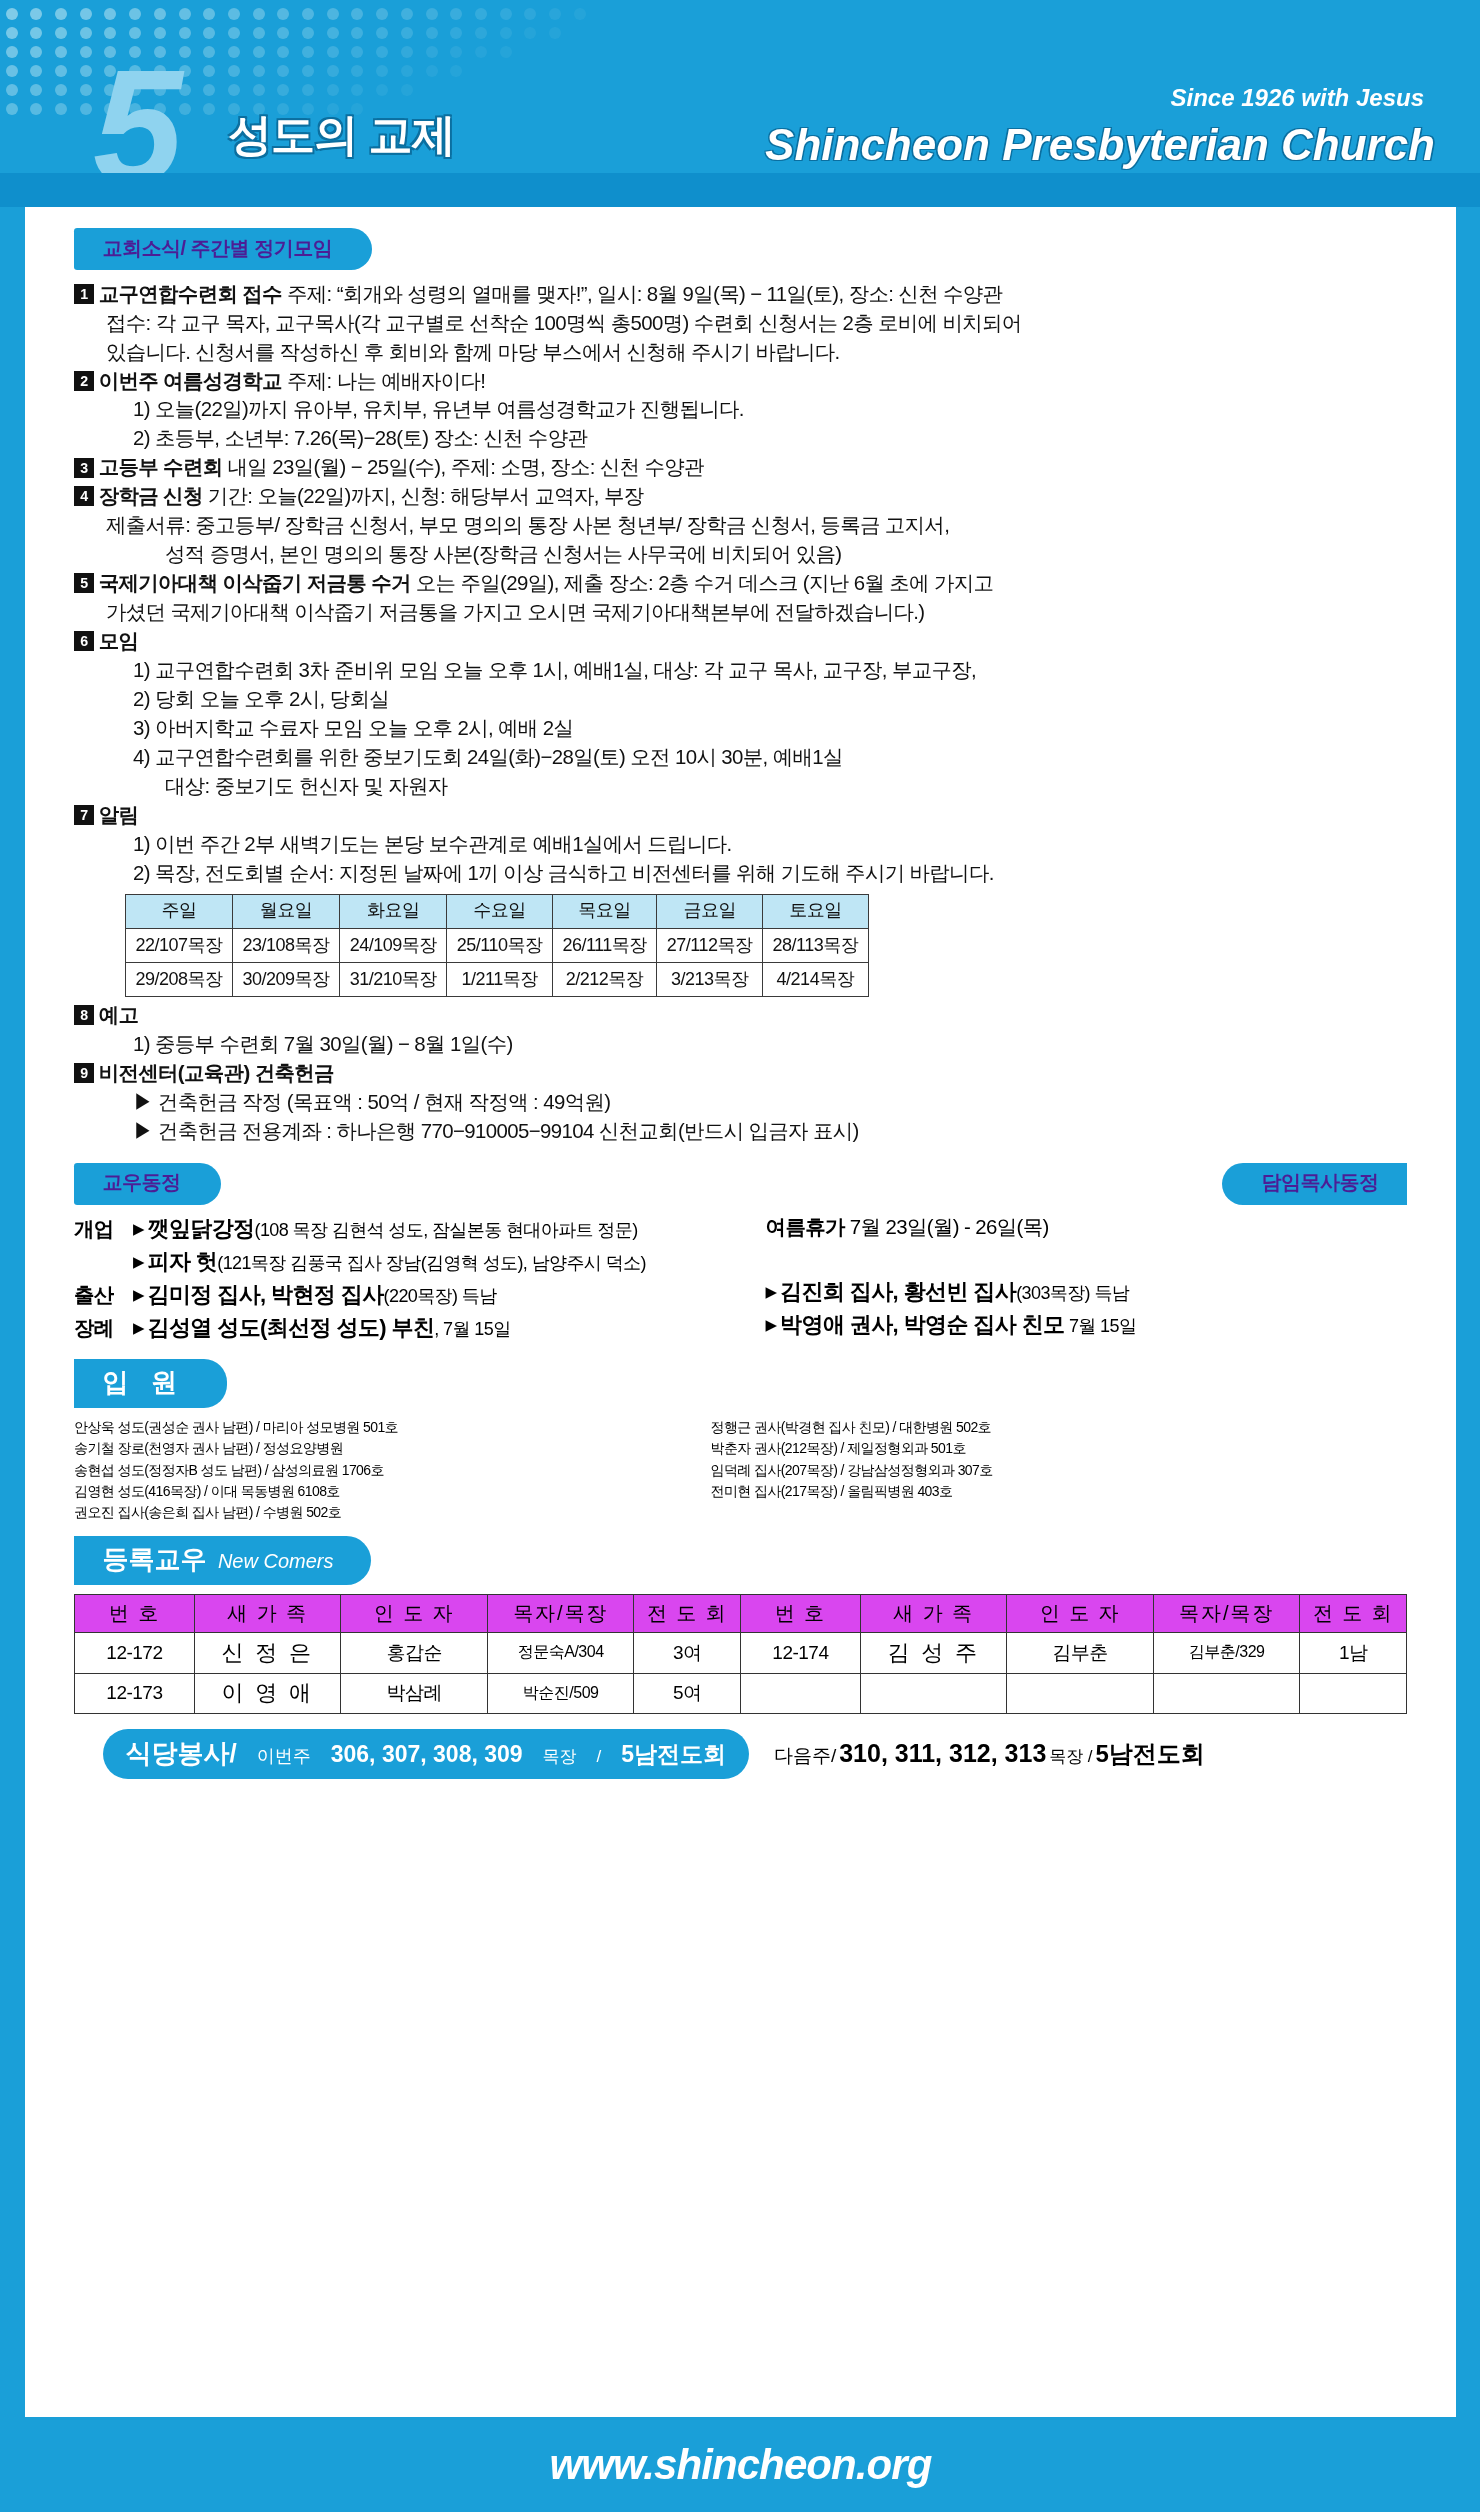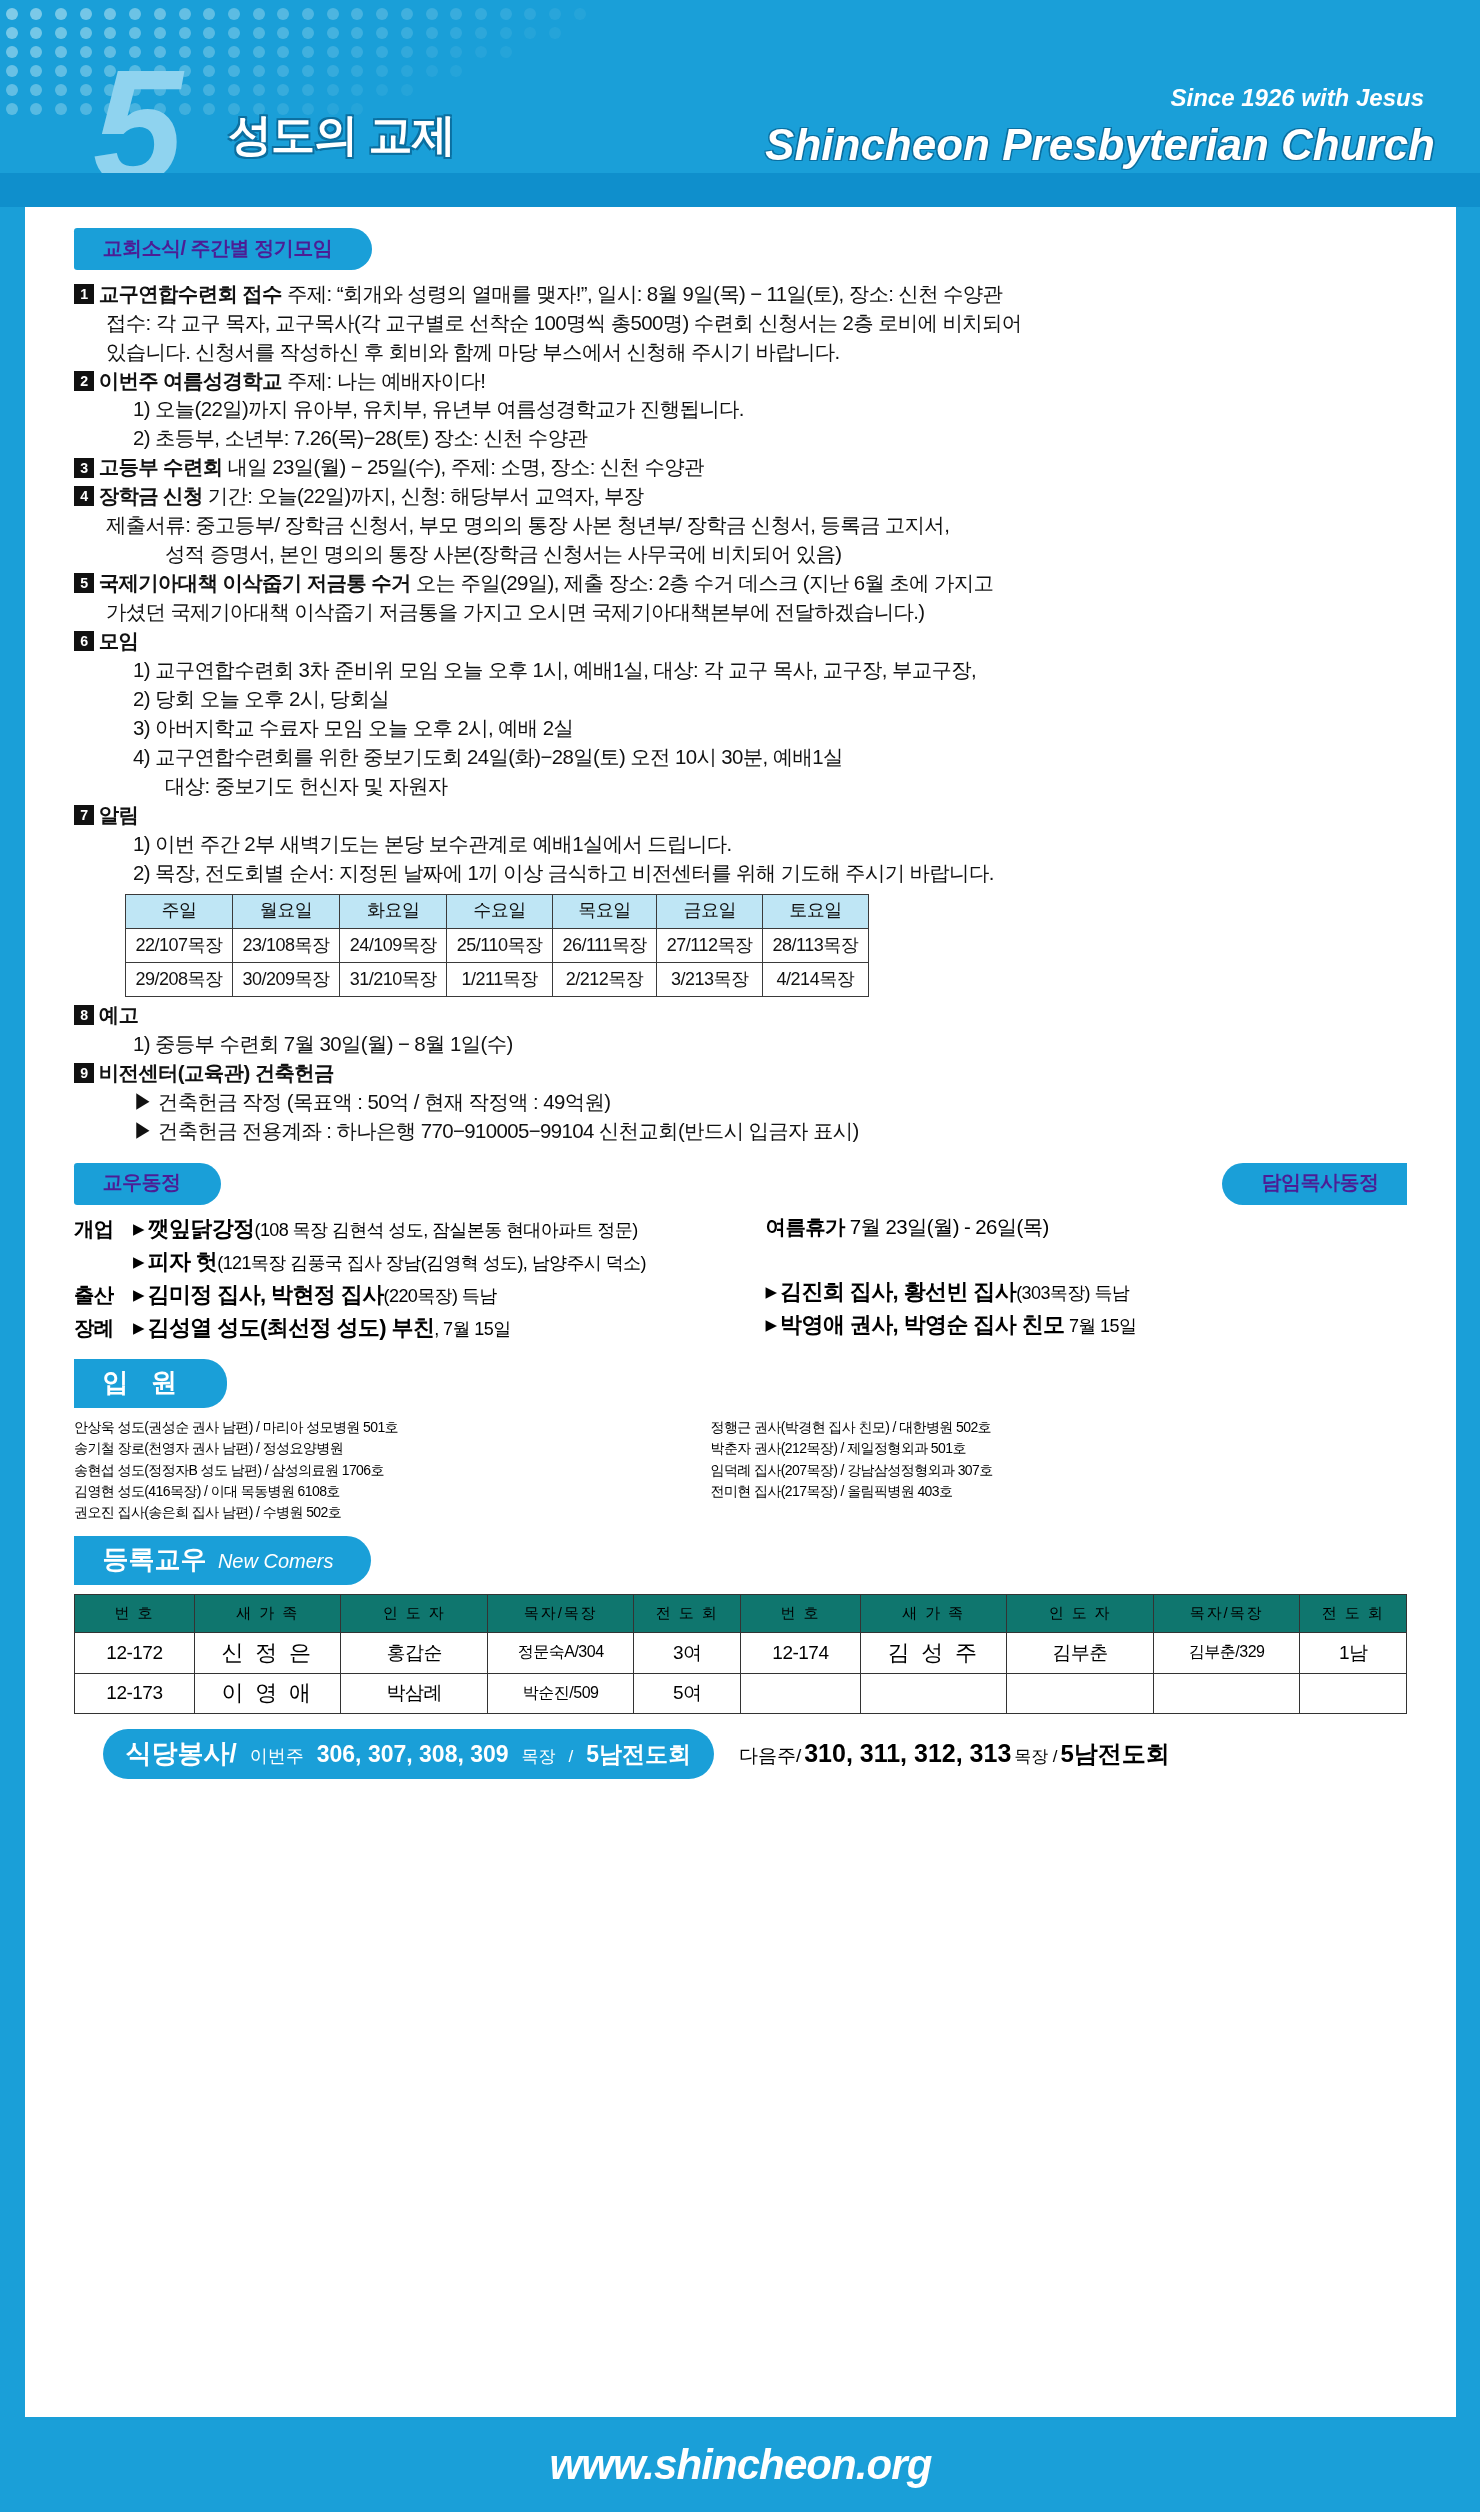--- a/index.html
+++ b/index.html
@@ -153,34 +153,34 @@
   .newcomers-pill .en { font-size:20px; font-style:italic; margin-left:11.4px; }
 
   table.newcomers {
     border-collapse:collapse; width:100%;
     margin-top:9.5px; font-size:19px;
   }
   table.newcomers th, table.newcomers td {
     border:0.9px solid #333; text-align:center; padding:4.7px 1.9px;
     letter-spacing:-0.5px;
   }
-  table.newcomers th { background:#0f766e; font-weight:normal; font-size:15px; letter-spacing:1.9px;}
+  table.newcomers th { background:#d946ef; font-weight:normal; font-size:20px; letter-spacing:1.9px;}
   table.newcomers td.name { font-size:22px; letter-spacing:2.8px; }
   table.newcomers td.small { font-size:16px; }
   table.newcomers tr { height:38px; }
 
   
   .dining {
     display:flex; align-items:center; margin-top:15px;
   }
   .dining-pill {
     background:#1a9fd8; color:#fff;
     border-radius:25px 25px 25px 25px;
     padding:6.6px 23px 8.5px 23px;
-    display:flex; align-items:baseline; gap:13px;
+    display:flex; align-items:baseline; gap:20px;
     margin-left:28.5px;
   }
   .dining-pill .t1 { font-size:26px; font-weight:bold; }
   .dining-pill .t2 { font-size:18px; }
   .dining-pill .t3 { font-size:23px; font-weight:bold; }
   .dining-pill .t4 { font-size:17px; }
   .dining-pill .t5 { font-size:23px; font-weight:bold; }
   .dining-next { margin-left:25px; display:flex; align-items:baseline; gap:2.8px; }
   .dining-next .n1 { font-size:19px; }
   .dining-next .n2 { font-size:25px; font-weight:bold; }

